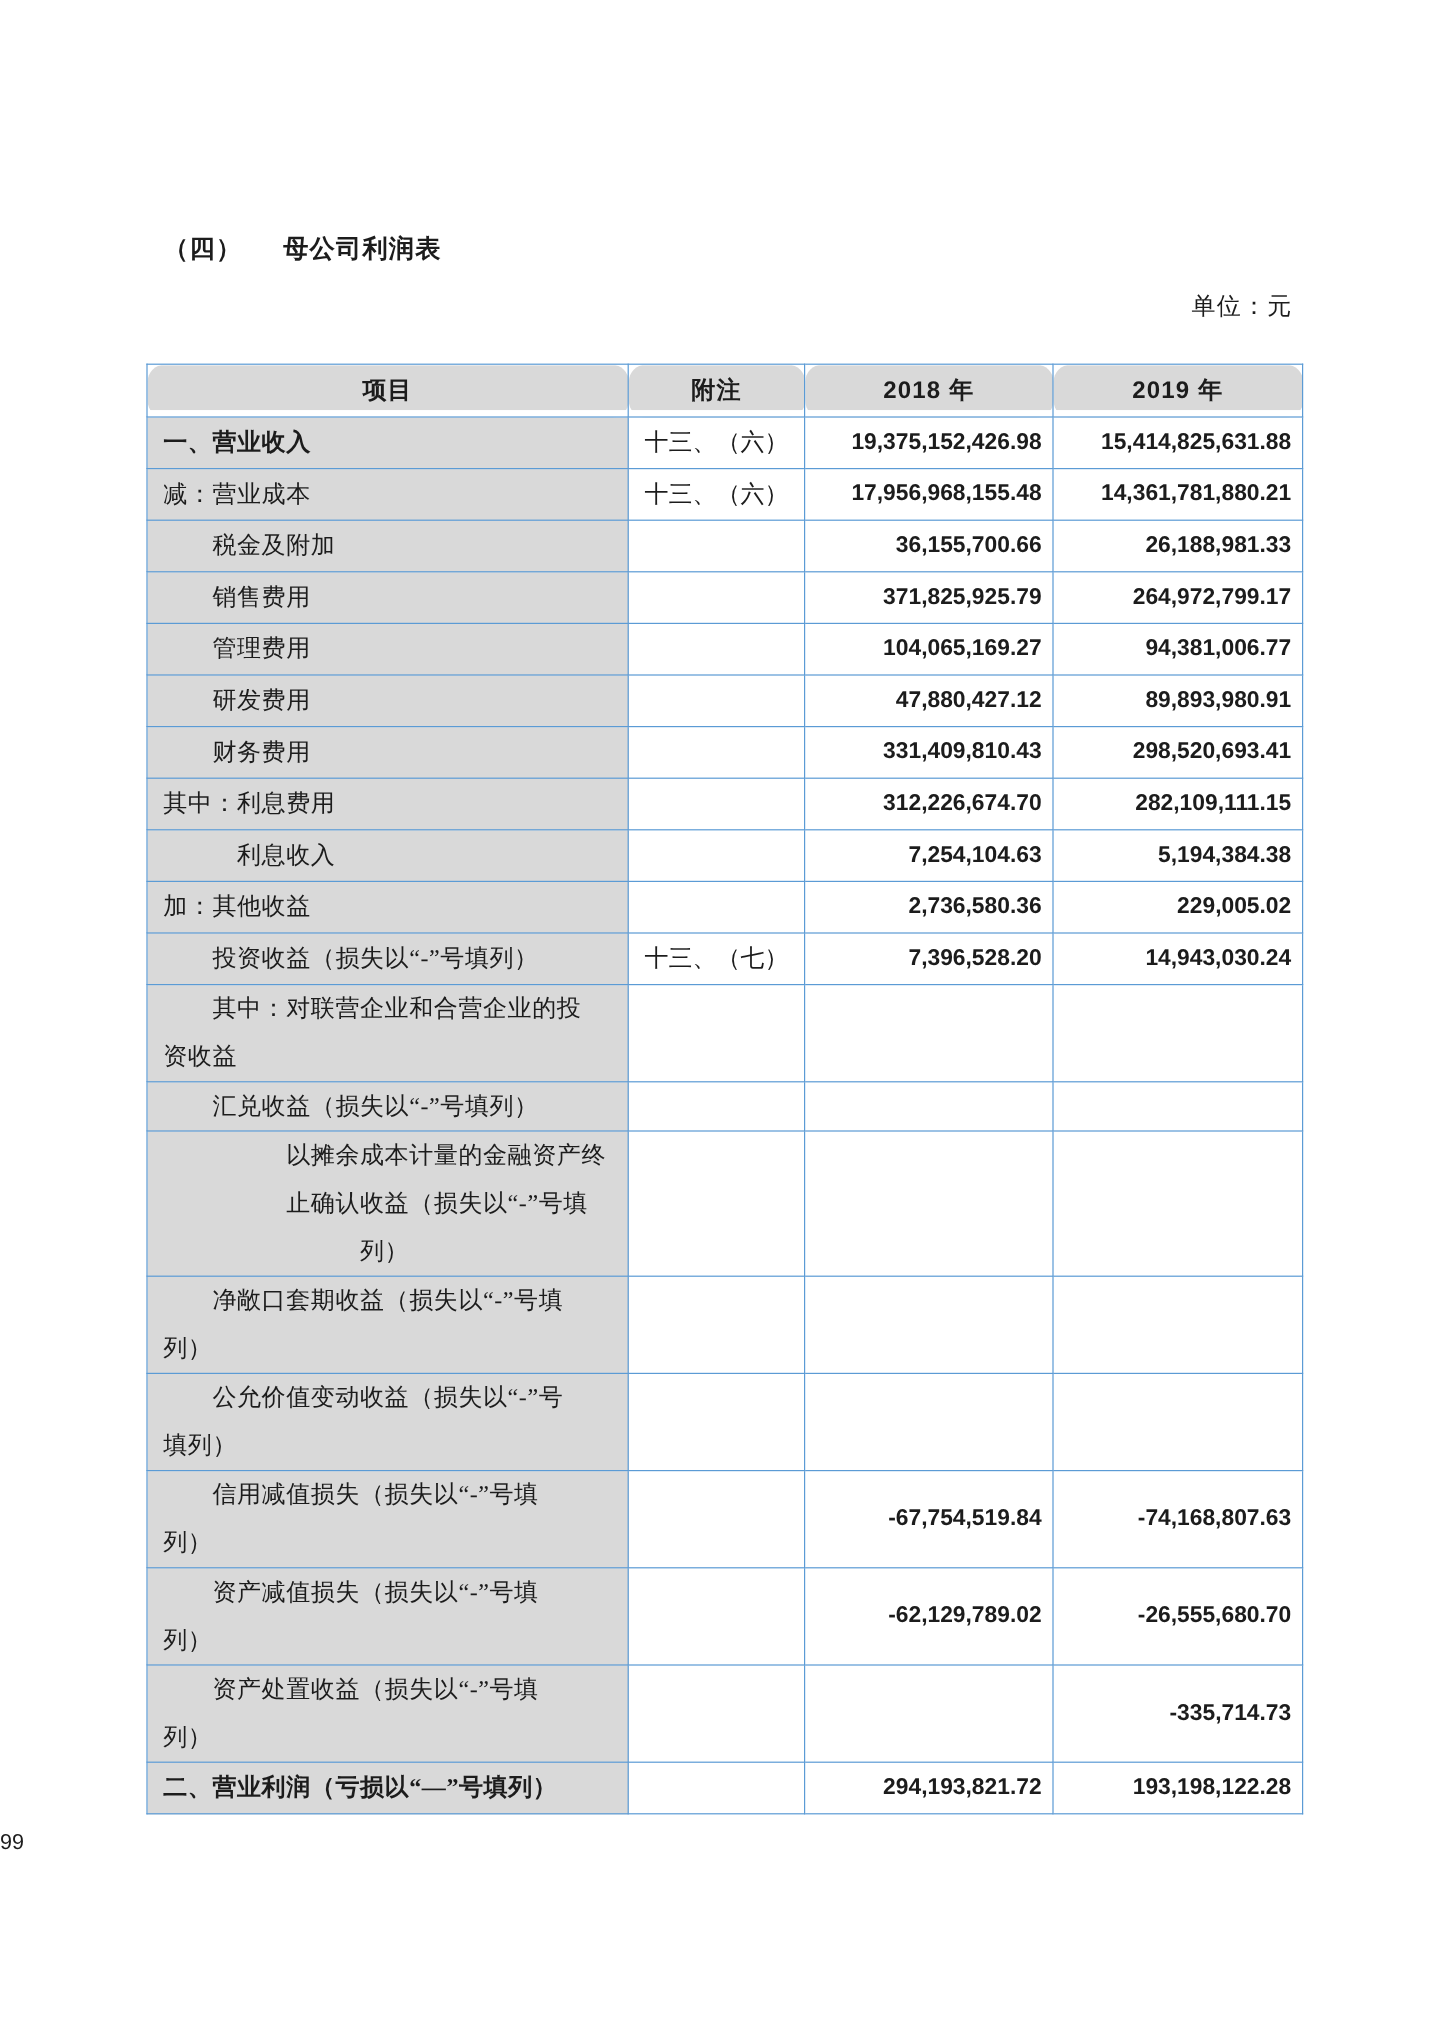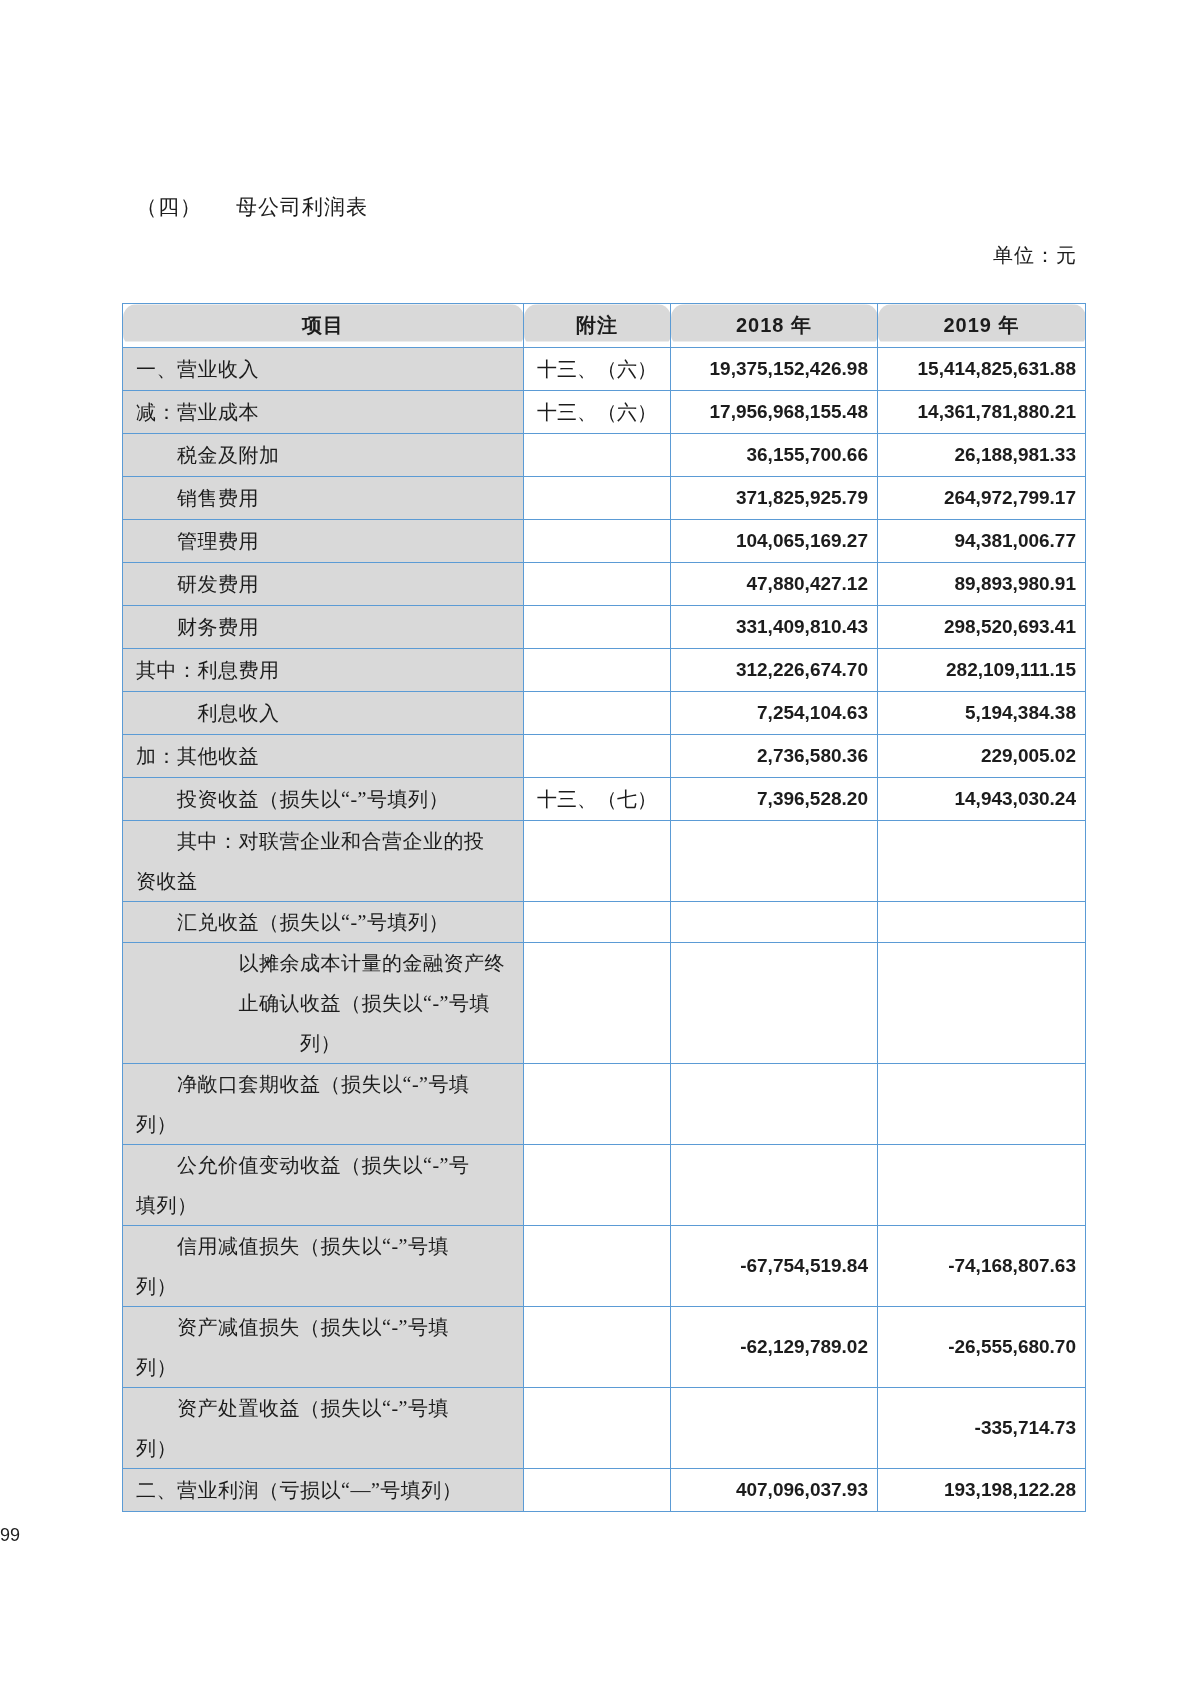--- a/index.html
+++ b/index.html
@@ -8,21 +8,21 @@
     background:#ffffff;
     position:relative;
     font-family:"Liberation Serif","DejaVu Serif",serif;
     color:#1c1c1c;
     overflow:hidden;
   }
   .page { position:absolute; inset:0; background:#ffffff; }
 
   .section-heading {
     position:absolute; left:136px; top:193px;
-    font-size:21px; font-weight:normal; margin:0;
+    font-size:21px; font-weight:bold; margin:0;
     letter-spacing:1px; white-space:nowrap;
   }
   .section-heading .title { margin-left:34px; }
 
   .unit-label {
     position:absolute; top:242px; right:123px;
     font-size:20px; letter-spacing:1px;
   }
 
   table.fin {
@@ -43,21 +43,21 @@
     letter-spacing:1px;
     border-radius:14px;
   }
 
   .fin td.c-label {
     background:#D9D9D9; font-size:20px; padding:0 6px 0 13px;
   }
   .fin td.c-label span {
     display:block; white-space:pre-line; line-height:40px; letter-spacing:0.5px;
   }
-  .fin tr.bold td.c-label { font-weight:normal; }
+  .fin tr.bold td.c-label { font-weight:bold; }
 
   .fin td.c-note {
     background:#ffffff; text-align:center; font-size:20px; line-height:40px;
   }
   .fin td.c-num {
     background:#ffffff; text-align:right; padding-right:9px;
     font-family:"Liberation Sans","DejaVu Sans",sans-serif;
     font-size:19px; font-weight:700; line-height:40px;
   }
   .fin tr.bold td.c-num { font-weight:700; }
@@ -251,21 +251,21 @@
           </td>
         <td class="c-note"></td>
         <td class="c-num"></td>
         <td class="c-num">-335,714.73</td>
       </tr>
       <tr class="bold">
         <td class="c-label">
             <span>二、营业利润（亏损以“—”号填列）</span>
           </td>
         <td class="c-note"></td>
-        <td class="c-num">407,096,037.93</td>
+        <td class="c-num">294,193,821.72</td>
         <td class="c-num">193,198,122.28</td>
       </tr>
     </tbody>
   </table>
 
   <div class="page-number">99</div>
 
 </div>
 
 </body></html>

